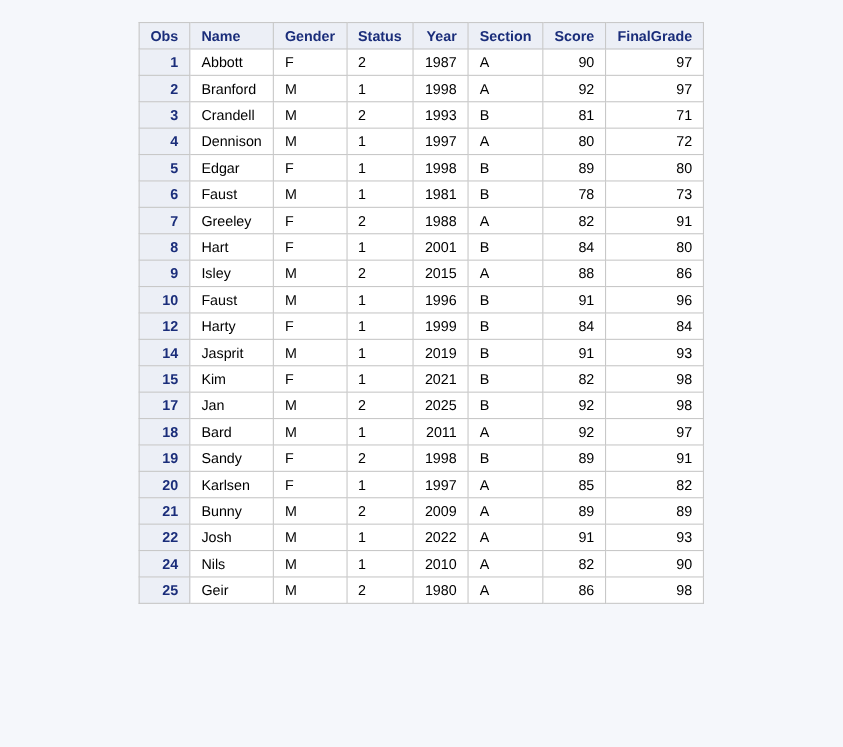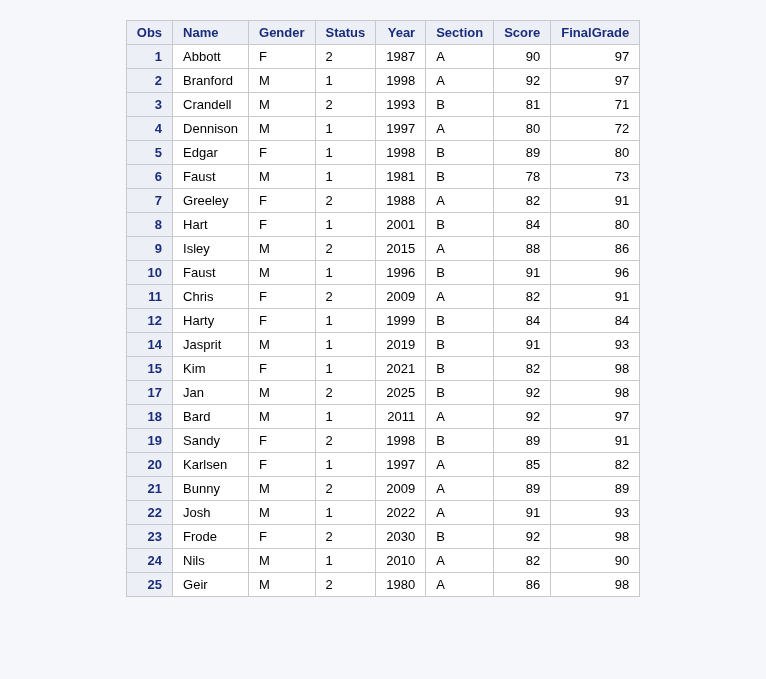--- a/index.html
+++ b/index.html
@@ -168,30 +168,20 @@
           <td class="obs">10</td>
           <td class="txt">Faust</td>
           <td class="txt">M</td>
           <td class="txt">1</td>
           <td class="num">1996</td>
           <td class="txt">B</td>
           <td class="num">91</td>
           <td class="num">96</td>
         </tr>
         <tr>
-          <td class="obs">11</td>
-          <td class="txt">Chris</td>
-          <td class="txt">F</td>
-          <td class="txt">2</td>
-          <td class="num">2009</td>
-          <td class="txt">A</td>
-          <td class="num">82</td>
-          <td class="num">91</td>
-        </tr>
-        <tr>
           <td class="obs">12</td>
           <td class="txt">Harty</td>
           <td class="txt">F</td>
           <td class="txt">1</td>
           <td class="num">1999</td>
           <td class="txt">B</td>
           <td class="num">84</td>
           <td class="num">84</td>
         </tr>
         <tr>
@@ -266,30 +256,20 @@
         </tr>
         <tr>
           <td class="obs">22</td>
           <td class="txt">Josh</td>
           <td class="txt">M</td>
           <td class="txt">1</td>
           <td class="num">2022</td>
           <td class="txt">A</td>
           <td class="num">91</td>
           <td class="num">93</td>
-        </tr>
-        <tr>
-          <td class="obs">23</td>
-          <td class="txt">Frode</td>
-          <td class="txt">F</td>
-          <td class="txt">2</td>
-          <td class="num">2030</td>
-          <td class="txt">B</td>
-          <td class="num">92</td>
-          <td class="num">98</td>
         </tr>
         <tr>
           <td class="obs">24</td>
           <td class="txt">Nils</td>
           <td class="txt">M</td>
           <td class="txt">1</td>
           <td class="num">2010</td>
           <td class="txt">A</td>
           <td class="num">82</td>
           <td class="num">90</td>

